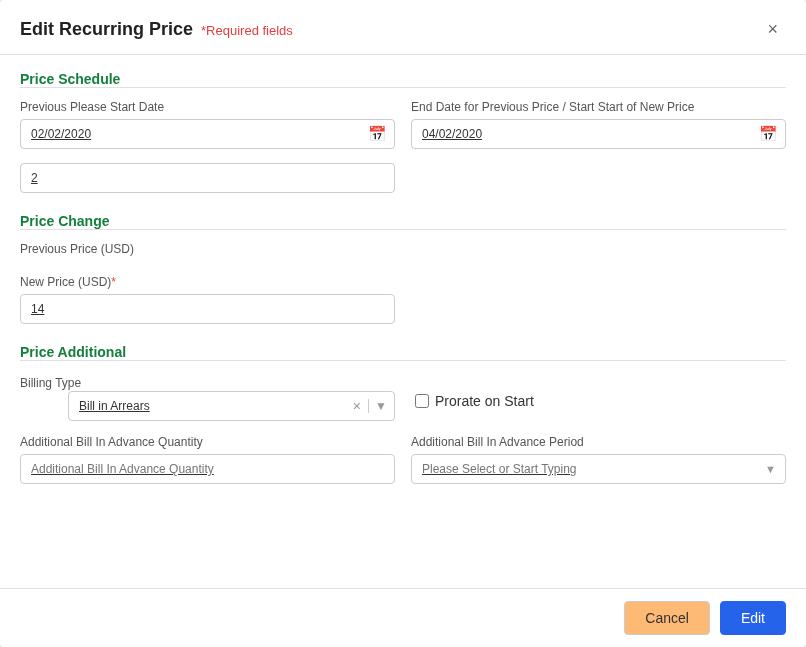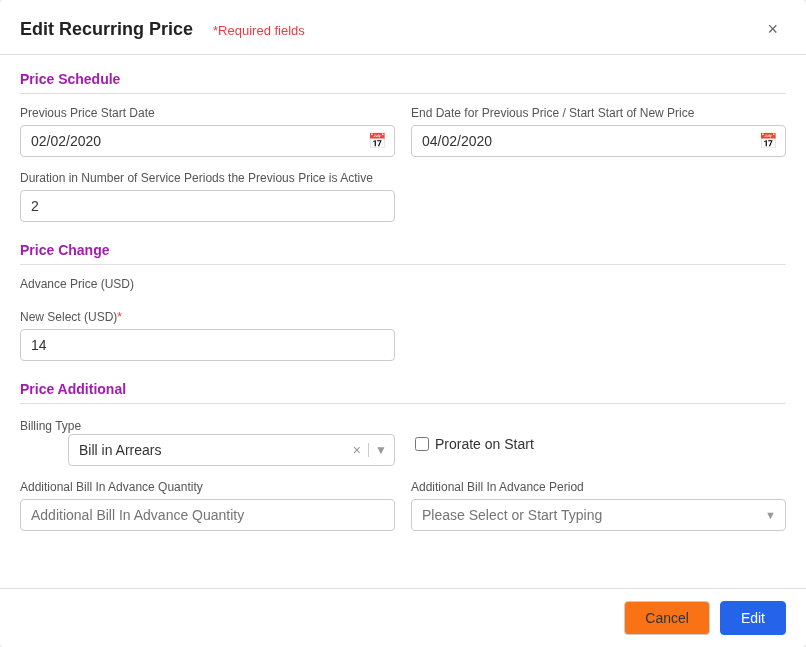--- a/index.html
+++ b/index.html
@@ -29,43 +29,43 @@
       gap: 18px;
     }
     .modal-title {
       font-size: 18px;
       font-weight: 600;
       color: #222;
     }
     .required-fields {
       font-size: 13px;
       color: #e53e3e;
-      margin-left: 16px;
+      margin-left: 4px;
       font-weight: 400;
     }
     .close-btn {
       background: none;
       border: none;
       cursor: pointer;
       font-size: 18px;
       color: #666;
       padding: 4px 8px;
       line-height: 1;
     }
     .modal-body {
       flex: 1;
       padding: 16px 20px;
       overflow-y: auto;
     }
     .section-title {
       font-size: 14px;
       font-weight: 600;
-      color: #a21caf;
+      color: #15803d;
       margin-bottom: 12px;
-      padding-bottom: 6px;
+      padding-bottom: 0;
       border-bottom: 1px solid #e0e0e0;
     }
     .section {
       margin-bottom: 20px;
     }
     .form-row {
       display: flex;
       gap: 16px;
       margin-bottom: 14px;
     }
@@ -80,25 +80,26 @@
       color: #555;
       margin-bottom: 5px;
     }
     .required-star {
       color: #e53e3e;
     }
     .form-input {
       border: 1px solid #ccc;
       border-radius: 4px;
       padding: 7px 10px;
-      font-size: 14px;
+      font-size: 12px;
       color: #333;
       outline: none;
       width: 100%;
       background: #fff;
+      text-decoration: underline;
     }
     .input-with-icon {
       position: relative;
     }
     .input-with-icon .form-input {
       padding-right: 32px;
     }
     .calendar-icon {
       position: absolute;
       right: 8px;
@@ -181,21 +182,21 @@
     }
     .btn {
       padding: 8px 20px;
       font-size: 14px;
       border-radius: 4px;
       cursor: pointer;
       border: 1px solid transparent;
       font-weight: 500;
     }
     .btn-cancel {
-      background: #f97316;
+      background: #fdba74;
       border-color: #ccc;
       color: #333;
     }
     .btn-primary {
       background: #2563eb;
       color: #fff;
       border-color: #2563eb;
     }
     .select-dropdown {
       position: relative;
@@ -227,56 +228,55 @@
     <button class="close-btn">×</button>
   </div>
 
   <div class="modal-body">
 
     <div class="section">
       <div class="section-title">Price Schedule</div>
 
       <div class="form-row">
         <div class="form-group half">
-          <label class="form-label">Previous Price Start Date</label>
+          <label class="form-label">Previous Please Start Date</label>
           <div class="input-with-icon">
             <input type="text" class="form-input" value="02/02/2020" style="">
             <span class="calendar-icon">📅</span>
           </div>
         </div>
         <div class="form-group half">
           <label class="form-label">End Date for Previous Price / Start Start of New Price</label>
           <div class="input-with-icon">
             <input type="text" class="form-input" value="04/02/2020" style="">
             <span class="calendar-icon">📅</span>
           </div>
         </div>
       </div>
 
       <div class="form-row">
         <div class="form-group half">
-          <label class="form-label">Duration in Number of Service Periods the Previous Price is Active</label>
           <input type="text" class="form-input" value="2" style="">
         </div>
       </div>
     </div>
 
     <div class="section">
       <div class="section-title">Price Change</div>
 
       <div class="form-row">
         <div class="form-group half">
-          <label class="form-label">Advance Price (USD)</label>
+          <label class="form-label">Previous Price (USD)</label>
         </div>
       </div>
 
       <div class="form-row">
         <div class="form-group half">
           <label class="form-label">
-            <span>New Select (USD)</span><span class="required-star">*</span>
+            <span>New Price (USD)</span><span class="required-star">*</span>
           </label>
           <input type="text" class="form-input" value="14" style="">
         </div>
       </div>
     </div>
 
     <div class="section">
       <div class="section-title">Price Additional</div>
 
       <div class="billing-row">

